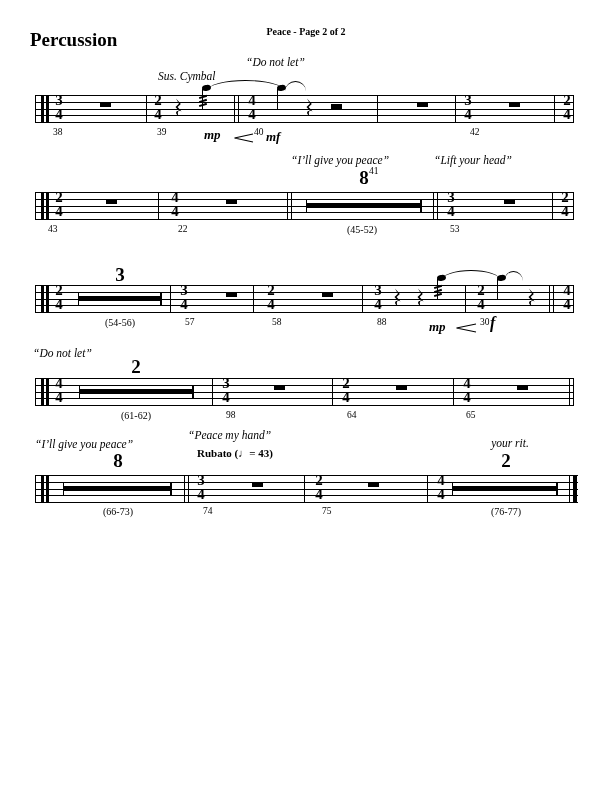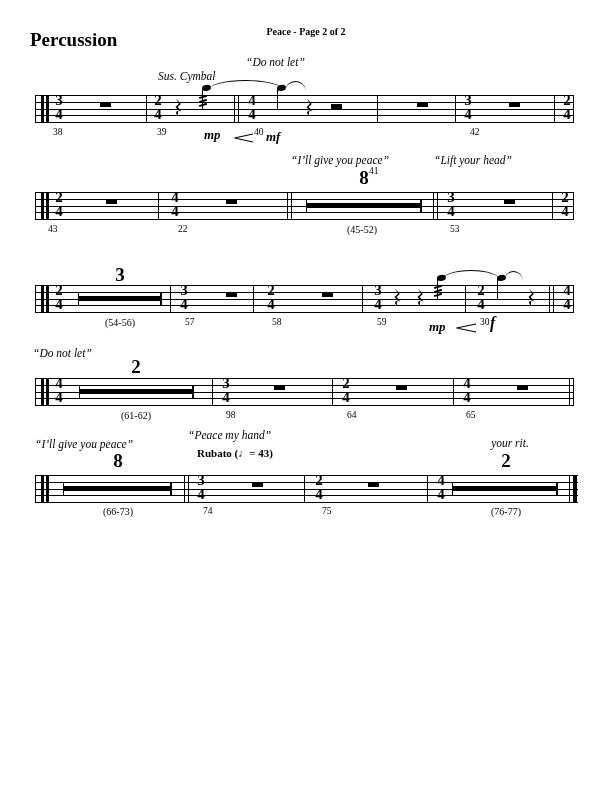--- a/index.html
+++ b/index.html
@@ -270,21 +270,21 @@
     <div class="lbl cue" style="position: absolute; left: 434px; top: 154px;">“Lift your head”</div>
     <div class="lbl mrnum" style="position: absolute; left: 364px; top: 167px; transform: translateX(-50%);">8</div>
     <div class="lbl mrange" style="position: absolute; left: 362px; top: 224px; transform: translateX(-50%);">(45-52)</div>
     <div class="lbl mnum" style="position: absolute; left: 48px; top: 224px;">43</div>
     <div class="lbl mnum" style="position: absolute; left: 178px; top: 224px;">22</div>
     <div class="lbl mnum" style="position: absolute; left: 450px; top: 224px;">53</div>
     <div class="lbl mrnum" style="position: absolute; left: 120px; top: 264px; transform: translateX(-50%);">3</div>
     <div class="lbl mrange" style="position: absolute; left: 120px; top: 317px; transform: translateX(-50%);">(54-56)</div>
     <div class="lbl mnum" style="position: absolute; left: 185px; top: 317px;">57</div>
     <div class="lbl mnum" style="position: absolute; left: 272px; top: 317px;">58</div>
-    <div class="lbl mnum" style="position: absolute; left: 377px; top: 317px;">59</div>
+    <div class="lbl mnum" style="position: absolute; left: 377px; top: 317px;">88</div>
     <div class="lbl mnum" style="position: absolute; left: 480px; top: 317px;">30</div>
     <div class="lbl dyn" style="position: absolute; left: 429px; top: 319px;">mp</div>
     <div class="lbl dynf" style="position: absolute; left: 490px; top: 314px;">f</div>
     <div class="lbl cue" style="position: absolute; left: 33px; top: 347px;">“Do not let”</div>
     <div class="lbl mrnum" style="position: absolute; left: 136px; top: 356px; transform: translateX(-50%);">2</div>
     <div class="lbl mrange" style="position: absolute; left: 136px; top: 410px; transform: translateX(-50%);">(61-62)</div>
     <div class="lbl mnum" style="position: absolute; left: 226px; top: 410px;">98</div>
     <div class="lbl mnum" style="position: absolute; left: 347px; top: 410px;">64</div>
     <div class="lbl mnum" style="position: absolute; left: 466px; top: 410px;">65</div>
     <div class="lbl cue" style="position: absolute; left: 35px; top: 438px;">“I’ll give you peace”</div>

